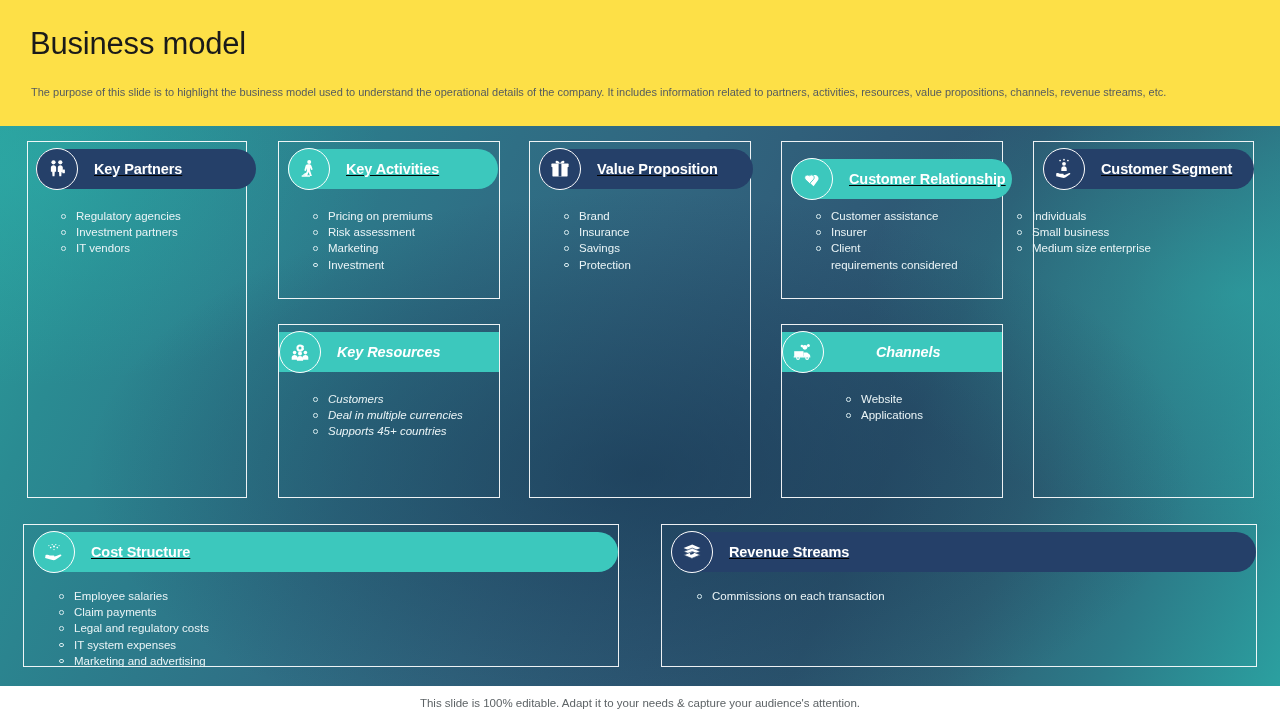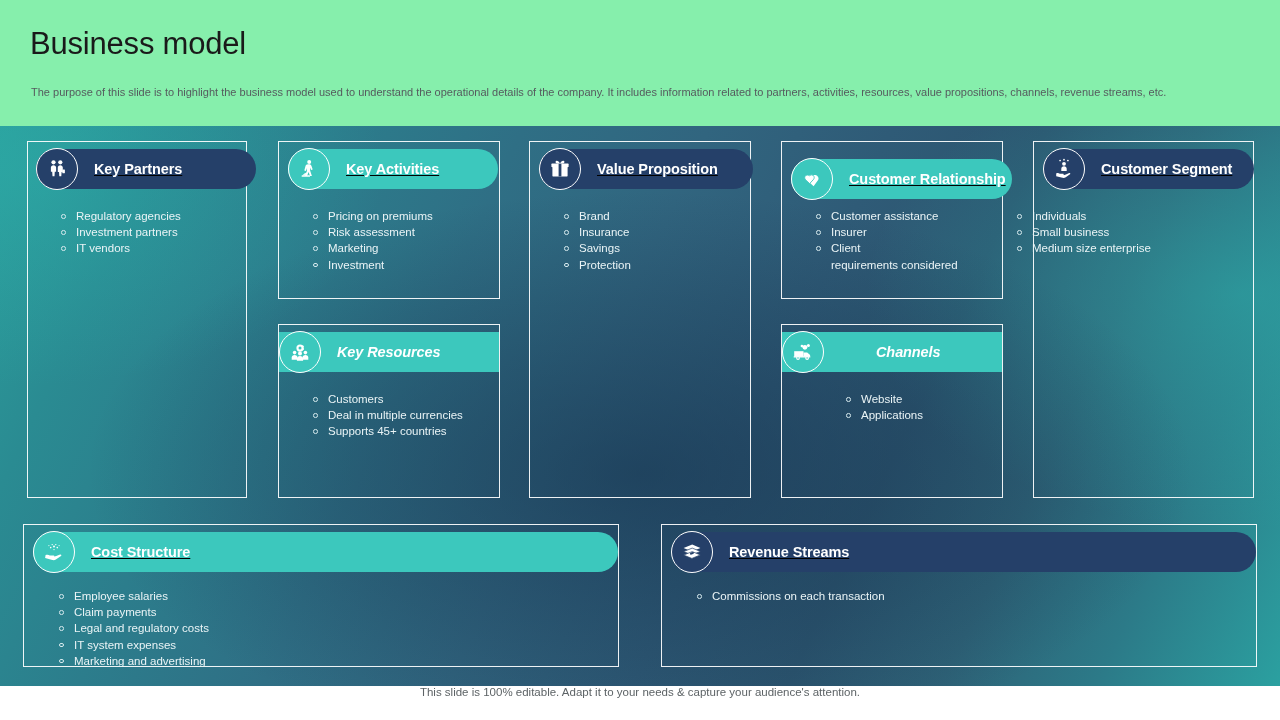--- a/index.html
+++ b/index.html
@@ -5,21 +5,21 @@
   html,body{margin:0;padding:0;}
   body{
     width:1280px;height:720px;overflow:hidden;
     background:#ffffff;
     font-family:"Liberation Sans", sans-serif;
     -webkit-font-smoothing:antialiased;
   }
   .slide{position:relative;width:1280px;height:720px;background:#ffffff;}
 
   
-  .head{position:absolute;left:0;top:0;width:1280px;height:126px;background:#86efac;}
+  .head{position:absolute;left:0;top:0;width:1280px;height:126px;background:#fde047;}
   .title{
     position:absolute;left:30px;top:26px;
     font-size:31px;font-weight:400;color:#1a1a1a;letter-spacing:-0.2px;
   }
   .subtitle{
     position:absolute;left:31px;top:85px;width:1180px;
     font-size:11px;line-height:14px;color:#555b5e;
   }
 
   
@@ -96,21 +96,21 @@
     width:4.6px;height:4.6px;border-radius:50%;
     border:1px solid #d8ebef;box-sizing:border-box;
   }
   .bullets li.cont{padding-left:22px;}
   .bullets li.cont:before{display:none;}
 
   
   .foot{
     position:absolute;left:0;top:686px;width:1280px;height:34px;
     background:#ffffff;
-    display:flex;justify-content:center;
+    display:flex;align-items:center;justify-content:center;
   }
   .foot span{font-size:11.5px;color:#5d6366;}
 </style>
 </head>
 <body>
 
 <div class="slide">
 
   <div class="head">
     <div class="title">Business model</div>
@@ -230,21 +230,21 @@
           <circle cx="6.6" cy="12.6" r="1.8" fill="#fff"></circle>
           <path d="M6.6 15c-1.7 0-2.9 1.1-2.9 2.6v2.1h5.8v-2.1C9.5 16.1 8.3 15 6.6 15z" fill="#fff"></path>
           <circle cx="17.4" cy="12.6" r="1.8" fill="#fff"></circle>
           <path d="M17.4 15c-1.7 0-2.9 1.1-2.9 2.6v2.1h5.8v-2.1c0-1.5-1.2-2.6-2.9-2.6z" fill="#fff"></path>
           <circle cx="12" cy="13.6" r="2" fill="#fff"></circle>
           <path d="M12 16.1c-1.8 0-3.1 1.2-3.1 2.8v1.9h6.2v-1.9c0-1.6-1.3-2.8-3.1-2.8z" fill="#fff"></path>
         </svg>
       </span>
       <span class="ttl">Key Resources</span>
     </div>
-    <ul class="bullets" style="left:294px;top:253px;">
+    <ul class="bullets" style="left:294px;top:253px;font-style:italic;">
       <li>Customers</li>
       <li>Deal in multiple currencies</li>
       <li>Supports 45+ countries</li>
     </ul>
 
     <div class="card" style="left:781px;top:198px;width:222px;height:174px;">
     </div>
     <div class="pill flat teal" style="left:782px;top:206px;width:220px;padding-left:36px;">
       <span class="ic">
         <svg width="24" height="24" viewBox="0 0 24 24">

